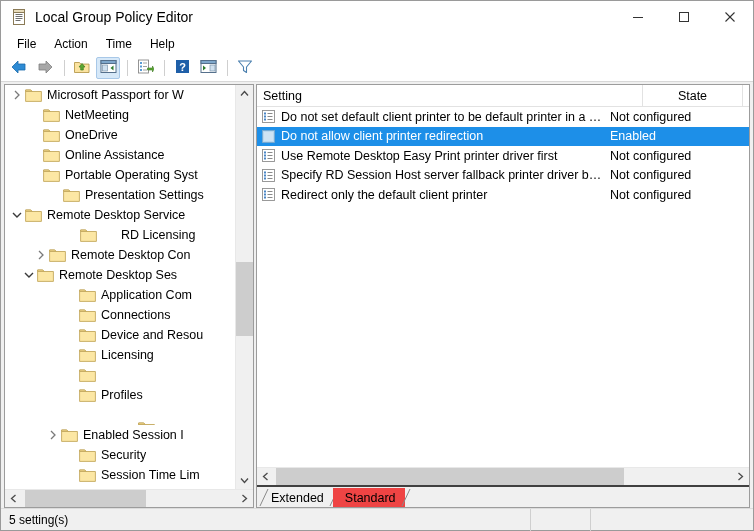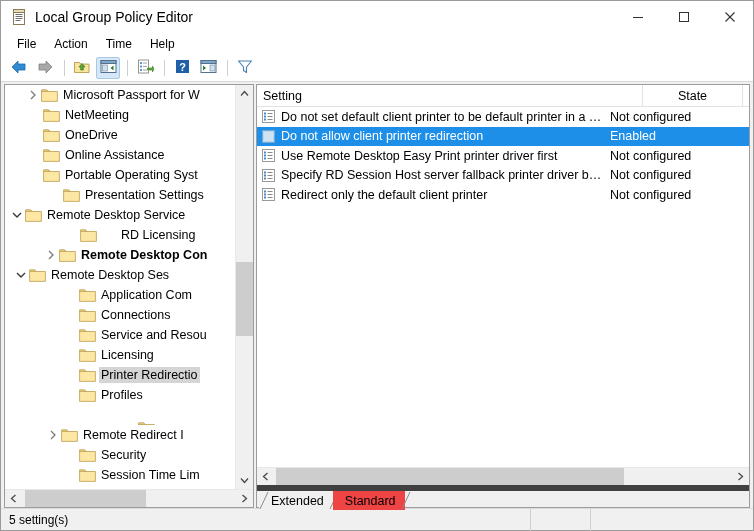--- a/index.html
+++ b/index.html
@@ -300,22 +300,23 @@
   .lv-row .rstate {
     flex: 0 0 auto;
     padding-left: 4px;
   }
 
   
   .tabstrip {
     height: 22px;
     min-height: 22px;
     display: flex;
+    align-items: flex-end;
     background: #f0f0f0;
-    border-top: 6px solid #404040;
+    border-top: 2px solid #404040;
     padding-left: 2px;
     box-sizing: border-box;
   }
   .tab {
     height: 19px;
     display: flex;
     align-items: center;
     font-size: 12.5px;
     padding: 0 9px 0 12px;
     position: relative;
@@ -483,21 +484,21 @@
         </svg>
       </span>
     </div>
   </div>
 
   <div class="main">
 
     <div class="tree-pane">
       <div class="tree-body">
         <div class="tree-list" id="tree-list">
-            <div class="tnode" style="padding-left: 20px;">
+            <div class="tnode" style="padding-left: 4px;">
               <span class="chev">
                 <svg width="8" height="10" viewBox="0 0 8 10">
                   <path d="M2 1 L6 5 L2 9" fill="none" stroke="#7a7a7a" stroke-width="1.3"></path>
                 </svg>
               </span>
               <span class="folder"><svg width="17" height="14" viewBox="0 0 17 14">
                   <path d="M0.6 2 h5.2 l1.2 1.5 h9.4 v9.9 h-15.8 z" fill="#fce7a4" stroke="#c3a85d" stroke-width="0.9" stroke-linejoin="round"></path>
                   <path d="M0.6 2 h5.2 l1.2 1.5 h-6.4 z" fill="#f7dc8c" stroke="#c3a85d" stroke-width="0.9" stroke-linejoin="round"></path>
                 </svg></span>
               <span class="tlabel">Microsoft Passport for W</span>
@@ -555,33 +556,33 @@
               <span class="tlabel">Remote Desktop Service</span>
             </div>
             <div class="tnode" style="padding-left: 40px; gap: 19px;">
               <span class="chev"></span>
               <span class="folder"><svg width="17" height="14" viewBox="0 0 17 14">
                   <path d="M0.6 2 h5.2 l1.2 1.5 h9.4 v9.9 h-15.8 z" fill="#fce7a4" stroke="#c3a85d" stroke-width="0.9" stroke-linejoin="round"></path>
                   <path d="M0.6 2 h5.2 l1.2 1.5 h-6.4 z" fill="#f7dc8c" stroke="#c3a85d" stroke-width="0.9" stroke-linejoin="round"></path>
                 </svg></span>
               <span class="tlabel">RD Licensing</span>
             </div>
-            <div class="tnode" style="padding-left: 38px; font-weight: bold;">
+            <div class="tnode" style="padding-left: 28px;">
               <span class="chev">
                 <svg width="8" height="10" viewBox="0 0 8 10">
                   <path d="M2 1 L6 5 L2 9" fill="none" stroke="#7a7a7a" stroke-width="1.3"></path>
                 </svg>
               </span>
               <span class="folder"><svg width="17" height="14" viewBox="0 0 17 14">
                   <path d="M0.6 2 h5.2 l1.2 1.5 h9.4 v9.9 h-15.8 z" fill="#fce7a4" stroke="#c3a85d" stroke-width="0.9" stroke-linejoin="round"></path>
                   <path d="M0.6 2 h5.2 l1.2 1.5 h-6.4 z" fill="#f7dc8c" stroke="#c3a85d" stroke-width="0.9" stroke-linejoin="round"></path>
                 </svg></span>
               <span class="tlabel">Remote Desktop Con</span>
             </div>
-            <div class="tnode" style="padding-left: 8px;">
+            <div class="tnode" style="padding-left: 16px;">
               <span class="chev">
                 <svg width="10" height="8" viewBox="0 0 10 8">
                   <path d="M1 2 L5 6 L9 2" fill="none" stroke="#3a3a3a" stroke-width="1.4"></path>
                 </svg>
               </span>
               <span class="folder"><svg width="17" height="14" viewBox="0 0 17 14">
                   <path d="M0.6 2 h5.2 l1.2 1.5 h9.4 v9.9 h-15.8 z" fill="#fce7a4" stroke="#c3a85d" stroke-width="0.9" stroke-linejoin="round"></path>
                   <path d="M0.6 2 h5.2 l1.2 1.5 h-6.4 z" fill="#f7dc8c" stroke="#c3a85d" stroke-width="0.9" stroke-linejoin="round"></path>
                 </svg></span>
               <span class="tlabel">Remote Desktop Ses</span>
@@ -601,37 +602,36 @@
                   <path d="M0.6 2 h5.2 l1.2 1.5 h-6.4 z" fill="#f7dc8c" stroke="#c3a85d" stroke-width="0.9" stroke-linejoin="round"></path>
                 </svg></span>
               <span class="tlabel">Connections</span>
             </div>
             <div class="tnode" style="padding-left: 58px;">
               <span class="chev"></span>
               <span class="folder"><svg width="17" height="14" viewBox="0 0 17 14">
                   <path d="M0.6 2 h5.2 l1.2 1.5 h9.4 v9.9 h-15.8 z" fill="#fce7a4" stroke="#c3a85d" stroke-width="0.9" stroke-linejoin="round"></path>
                   <path d="M0.6 2 h5.2 l1.2 1.5 h-6.4 z" fill="#f7dc8c" stroke="#c3a85d" stroke-width="0.9" stroke-linejoin="round"></path>
                 </svg></span>
-              <span class="tlabel">Service and Resou</span>
+              <span class="tlabel">Device and Resou</span>
             </div>
             <div class="tnode" style="padding-left: 58px;">
               <span class="chev"></span>
               <span class="folder"><svg width="17" height="14" viewBox="0 0 17 14">
                   <path d="M0.6 2 h5.2 l1.2 1.5 h9.4 v9.9 h-15.8 z" fill="#fce7a4" stroke="#c3a85d" stroke-width="0.9" stroke-linejoin="round"></path>
                   <path d="M0.6 2 h5.2 l1.2 1.5 h-6.4 z" fill="#f7dc8c" stroke="#c3a85d" stroke-width="0.9" stroke-linejoin="round"></path>
                 </svg></span>
               <span class="tlabel">Licensing</span>
             </div>
             <div class="tnode selected" style="padding-left: 58px;">
               <span class="chev"></span>
               <span class="folder"><svg width="17" height="14" viewBox="0 0 17 14">
                   <path d="M0.6 2 h5.2 l1.2 1.5 h9.4 v9.9 h-15.8 z" fill="#fce7a4" stroke="#c3a85d" stroke-width="0.9" stroke-linejoin="round"></path>
                   <path d="M0.6 2 h5.2 l1.2 1.5 h-6.4 z" fill="#f7dc8c" stroke="#c3a85d" stroke-width="0.9" stroke-linejoin="round"></path>
                 </svg></span>
-              <span class="tlabel">Printer Redirectio</span>
             </div>
             <div class="tnode" style="padding-left: 58px;">
               <span class="chev"></span>
               <span class="folder"><svg width="17" height="14" viewBox="0 0 17 14">
                   <path d="M0.6 2 h5.2 l1.2 1.5 h9.4 v9.9 h-15.8 z" fill="#fce7a4" stroke="#c3a85d" stroke-width="0.9" stroke-linejoin="round"></path>
                   <path d="M0.6 2 h5.2 l1.2 1.5 h-6.4 z" fill="#f7dc8c" stroke="#c3a85d" stroke-width="0.9" stroke-linejoin="round"></path>
                 </svg></span>
               <span class="tlabel">Profiles</span>
             </div>
             <div class="tnode" style="padding-left: 58px; flex-direction: column;">
@@ -645,21 +645,21 @@
             <div class="tnode" style="padding-left: 40px;">
               <span class="chev">
                 <svg width="8" height="10" viewBox="0 0 8 10">
                   <path d="M2 1 L6 5 L2 9" fill="none" stroke="#7a7a7a" stroke-width="1.3"></path>
                 </svg>
               </span>
               <span class="folder"><svg width="17" height="14" viewBox="0 0 17 14">
                   <path d="M0.6 2 h5.2 l1.2 1.5 h9.4 v9.9 h-15.8 z" fill="#fce7a4" stroke="#c3a85d" stroke-width="0.9" stroke-linejoin="round"></path>
                   <path d="M0.6 2 h5.2 l1.2 1.5 h-6.4 z" fill="#f7dc8c" stroke="#c3a85d" stroke-width="0.9" stroke-linejoin="round"></path>
                 </svg></span>
-              <span class="tlabel">Remote Redirect I</span>
+              <span class="tlabel">Enabled Session I</span>
             </div>
             <div class="tnode" style="padding-left: 58px;">
               <span class="chev"></span>
               <span class="folder"><svg width="17" height="14" viewBox="0 0 17 14">
                   <path d="M0.6 2 h5.2 l1.2 1.5 h9.4 v9.9 h-15.8 z" fill="#fce7a4" stroke="#c3a85d" stroke-width="0.9" stroke-linejoin="round"></path>
                   <path d="M0.6 2 h5.2 l1.2 1.5 h-6.4 z" fill="#f7dc8c" stroke="#c3a85d" stroke-width="0.9" stroke-linejoin="round"></path>
                 </svg></span>
               <span class="tlabel">Security</span>
             </div>
             <div class="tnode" style="padding-left: 58px;">

